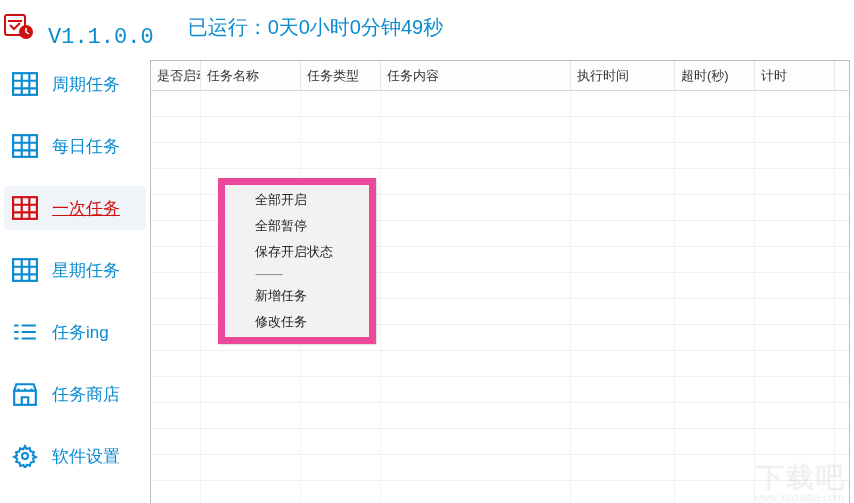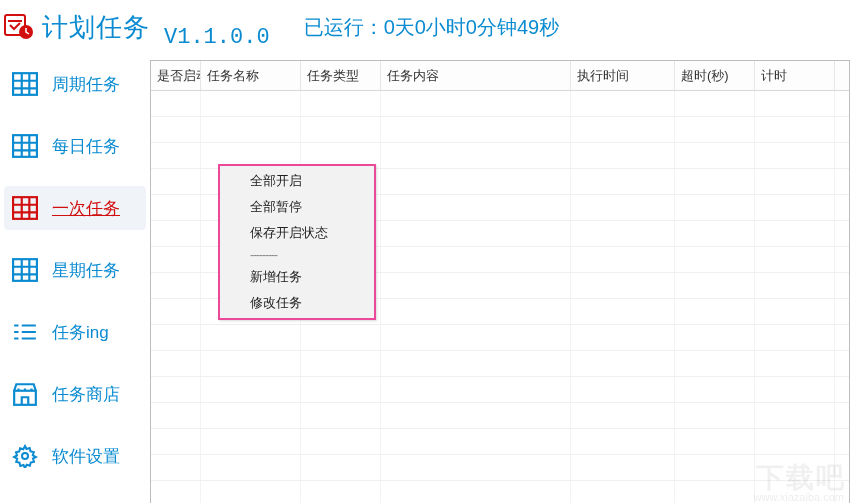--- a/index.html
+++ b/index.html
@@ -117,24 +117,24 @@
     .col-name   { width: 100px; }
     .col-type   { width: 80px; }
     .col-content{ width: 190px; }
     .col-time   { width: 104px; }
     .col-timeout{ width: 80px; }
     .col-timer  { width: 80px; }
 
     .context-menu {
       position: absolute;
       left: 218px;
-      top: 164px;
+      top: 178px;
       width: 158px;
       background: #f2f2f2;
-      border: 2px solid #ec4899;
+      border: 7px solid #ec4899;
       box-shadow: 1px 1px 2px rgba(0,0,0,0.15);
       padding: 2px 0;
       font-size: 13px;
       z-index: 10;
     }
     .context-item {
       padding: 4px 8px 4px 30px;
       color: #222;
       cursor: pointer;
       line-height: 18px;
@@ -171,21 +171,20 @@
 <div class="header">
   <span class="header-icon">
     <svg viewBox="0 0 30 26" width="30" height="26">
       <rect x="1" y="1" width="20" height="20" rx="2" fill="none" stroke="#d10f0f" stroke-width="2"></rect>
       <path d="M4 7 L18 7" stroke="#d10f0f" stroke-width="2"></path>
       <path d="M6 11 L10 15 L16 9" stroke="#d10f0f" stroke-width="2" fill="none"></path>
       <circle cx="22" cy="18" r="7" fill="#d10f0f"></circle>
       <path d="M22 14 L22 18 L25 20" stroke="#fff" stroke-width="1.5" fill="none"></path>
     </svg>
   </span>
-  <span class="app-title">计划任务</span>
   <span class="app-version">V1.1.0.0</span>
   <span class="runtime-label">
     <span>已运行：</span><span>0天0小时0分钟49秒</span>
   </span>
 </div>
 
 <div class="main">
   <div class="sidebar">
 
     <div class="sidebar-item">

